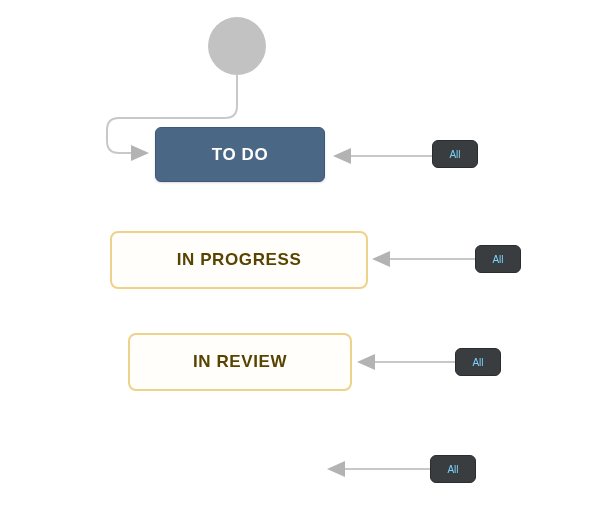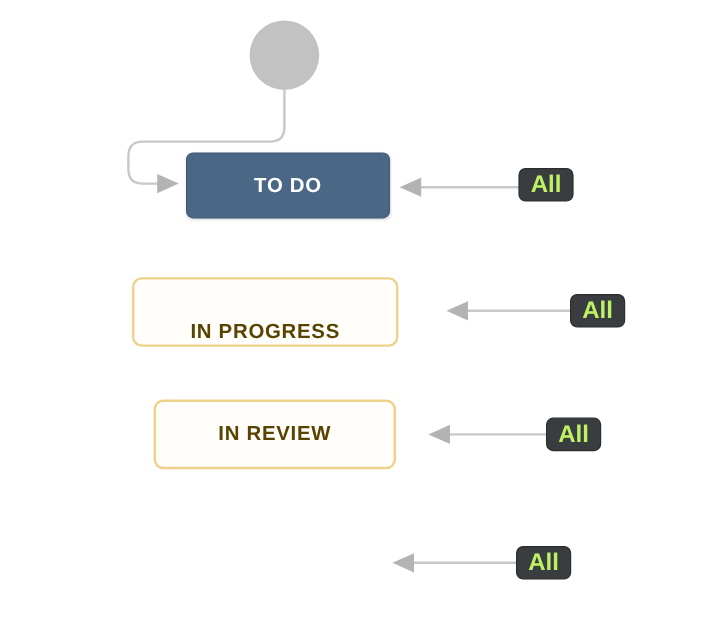--- a/index.html
+++ b/index.html
@@ -41,37 +41,37 @@
     color: #ffffff;
     box-shadow: 0 1px 2px rgba(0,0,0,0.15);
   }
   .status.yellow {
     background: #fffefb;
     border: 2px solid #efd28a;
     border-radius: 8px;
     color: #594300;
   }
   .status.todo       { left: 155px; top: 127px; width: 170px; height: 55px; }
-  .status.inprogress { left: 110px; top: 231px; width: 222px; height: 58px; align-items: flex-end; }
-  .status.inreview   { left: 128px; top: 333px; width: 202px; height: 58px; }
+  .status.inprogress { left: 110px; top: 231px; width: 258px; height: 58px; }
+  .status.inreview   { left: 128px; top: 333px; width: 224px; height: 58px; }
   .status.done       { left: 155px; top: 437px; width: 168px; height: 58px; }
   .badge {
     position: absolute;
     width: 46px;
     height: 28px;
     display: flex;
     align-items: center;
     justify-content: center;
     background: #3a3d3f;
     border: 1px solid #2a2c2e;
     border-radius: 6px;
     box-sizing: border-box;
-    color: #bef264;
-    font-weight: 700;
-    font-size: 20px;
+    color: #7dd3fc;
+    font-weight: 400;
+    font-size: 10px;
     cursor: pointer;
   }
   .badge.b1 { left: 432px; top: 140px; }
   .badge.b2 { left: 475px; top: 245px; }
   .badge.b3 { left: 455px; top: 348px; }
   .badge.b4 { left: 430px; top: 455px; }
 </style>
 </head>
 <body>
 

